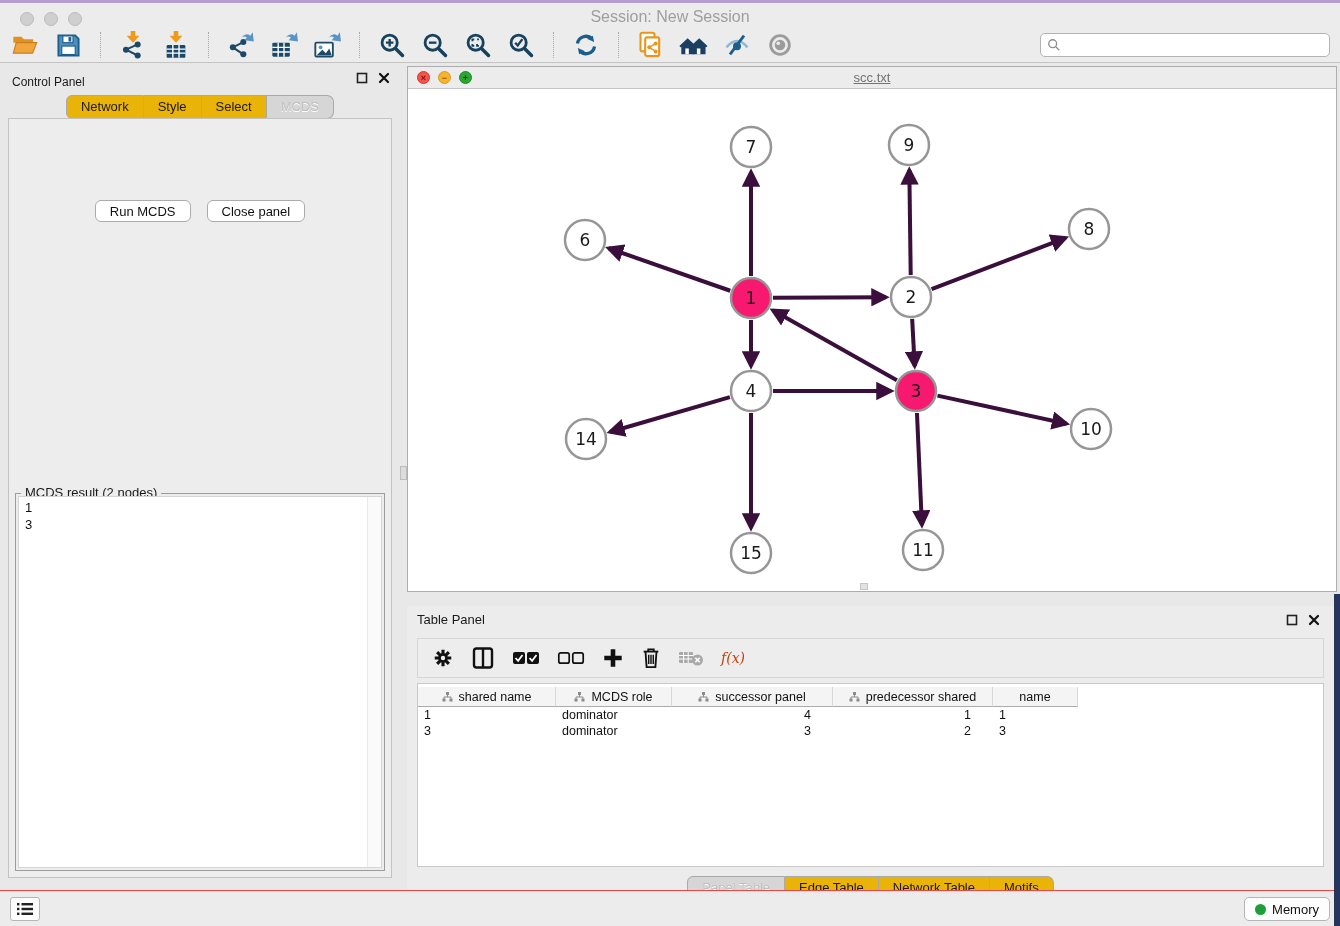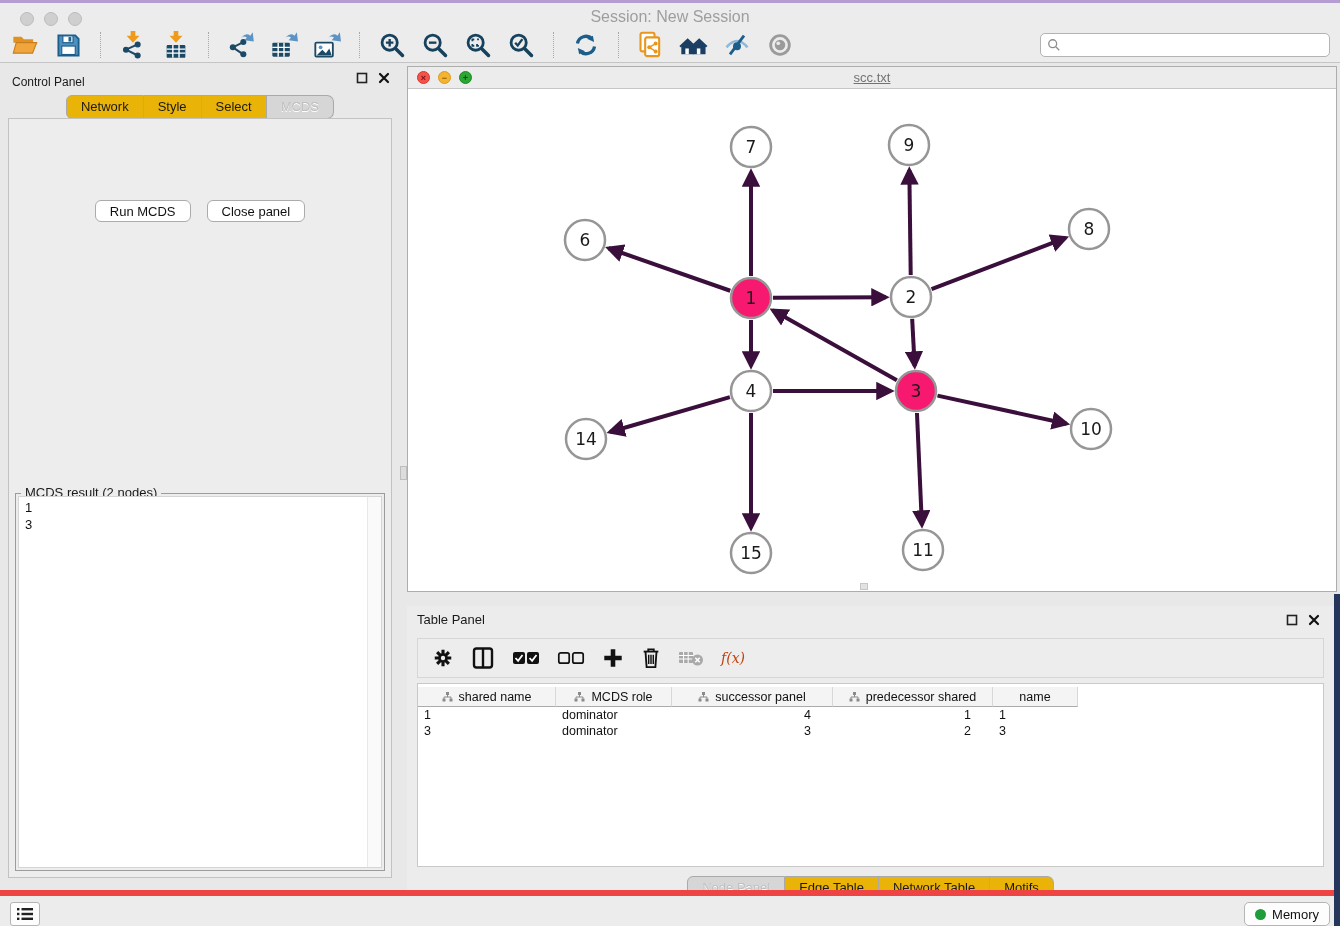--- a/index.html
+++ b/index.html
@@ -70,21 +70,21 @@
   .tablebox { position:absolute; left:10px; top:77px; width:907px; height:184px; background:#fff; border:1px solid #C9C9C9; }
   .theader { position:absolute; left:0; top:3px; height:20px; display:flex; }
   .thcell { height:20px; background:#F4F4F4; border-right:1px solid #D8D8D8; border-bottom:1px solid #ABABAB; display:flex; align-items:center; justify-content:center; gap:6px; font-size:12.5px; color:#111; }
   .tbody { position:absolute; left:0; top:23px; right:0; }
   .trow { display:flex; height:16px; }
   .tcell { font-size:12.5px; color:#111; line-height:16px; padding:0 6px; overflow:hidden; }
   .tcell.right { text-align:right; padding-right:22px; }
   .ttabs { position:absolute; left:0; top:270px; width:100%; display:flex; justify-content:center; }
 
   
-  .statusbar { position:absolute; left:0; top:890px; width:1340px; height:36px; background:#ECECEC; border-top:6px solid #ef4444;padding-left:20px; }
+  .statusbar { position:absolute; left:0; top:890px; width:1340px; height:36px; background:#ECECEC; border-top:1px solid #ef4444;padding-left:20px; }
   .listbtn { position:absolute; left:10px; top:6px; width:30px; height:24px; background:#FDFDFD; border:1px solid #B5B5B5; border-radius:3px; display:flex; align-items:center; justify-content:center; }
   .membtn { position:absolute; right:10px; top:6px; height:24px; background:#FDFDFD; border:1px solid #B5B5B5; border-radius:5px; display:flex; align-items:center; gap:6px; padding:0 10px; font-size:13px; color:#111; }
   .memdot { width:11px; height:11px; border-radius:50%; background:#1F9D3A; }
 
   svg { display:block; }
 </style>
 </head>
 <body>
 
 <div class="app">
@@ -486,21 +486,21 @@
           <div class="trow">
             <div class="tcell" style="width: 138px;">3</div>
             <div class="tcell" style="width: 116px;">dominator</div>
             <div class="tcell right" style="width: 161px;">3</div>
             <div class="tcell right" style="width: 160px;">2</div>
             <div class="tcell" style="width: 85px;">3</div>
           </div>
         </div>
     </div>
     <div class="ttabs" id="table-tabs">
-        <span class="tab selected">Node Panel</span>
+        <span class="tab selected">Panel Table</span>
         <span class="tab">Edge Table</span>
         <span class="tab">Network Table</span>
         <span class="tab">Motifs</span>
       </div>
   </div>
 
   <div class="statusbar">
     <span class="listbtn">
       <svg width="18" height="14" viewBox="0 0 18 14">
           <g fill="#222">

